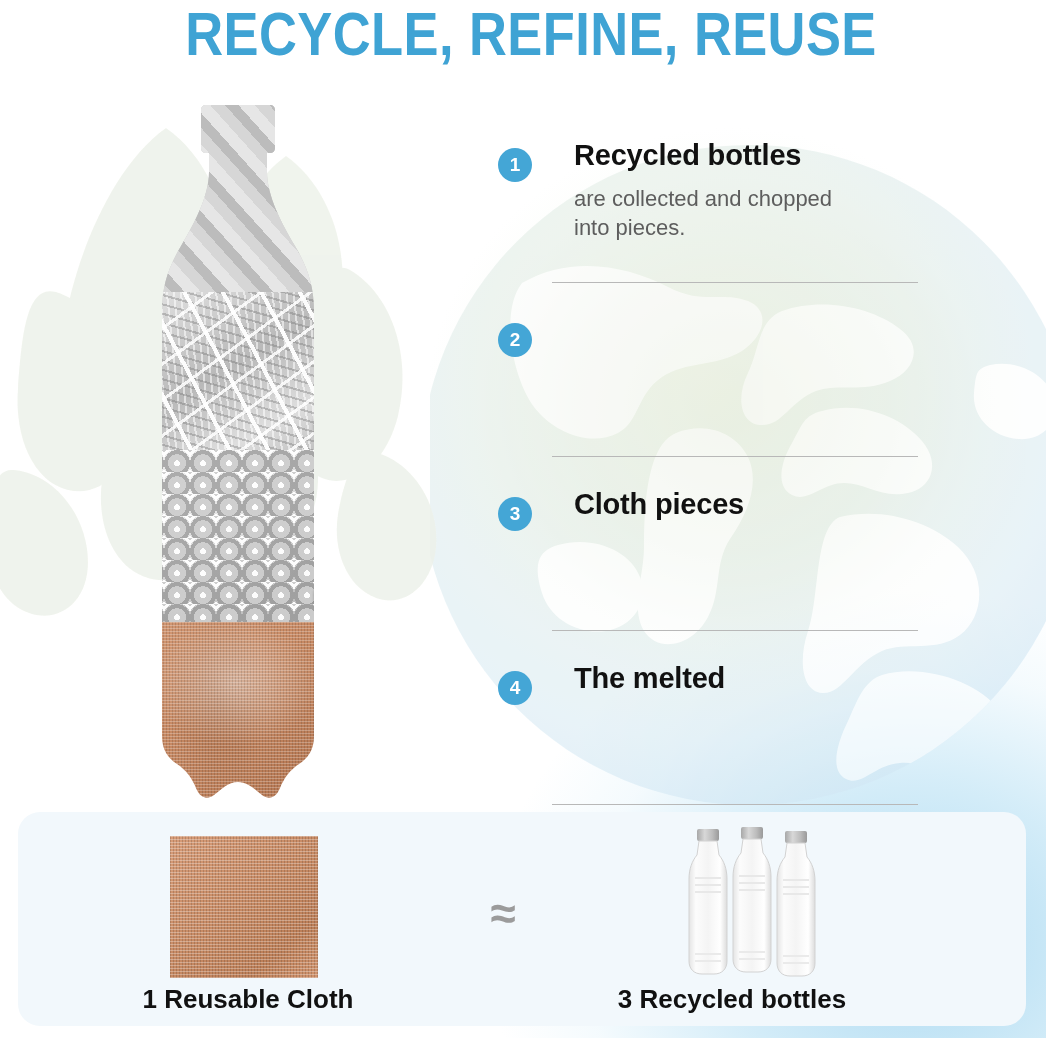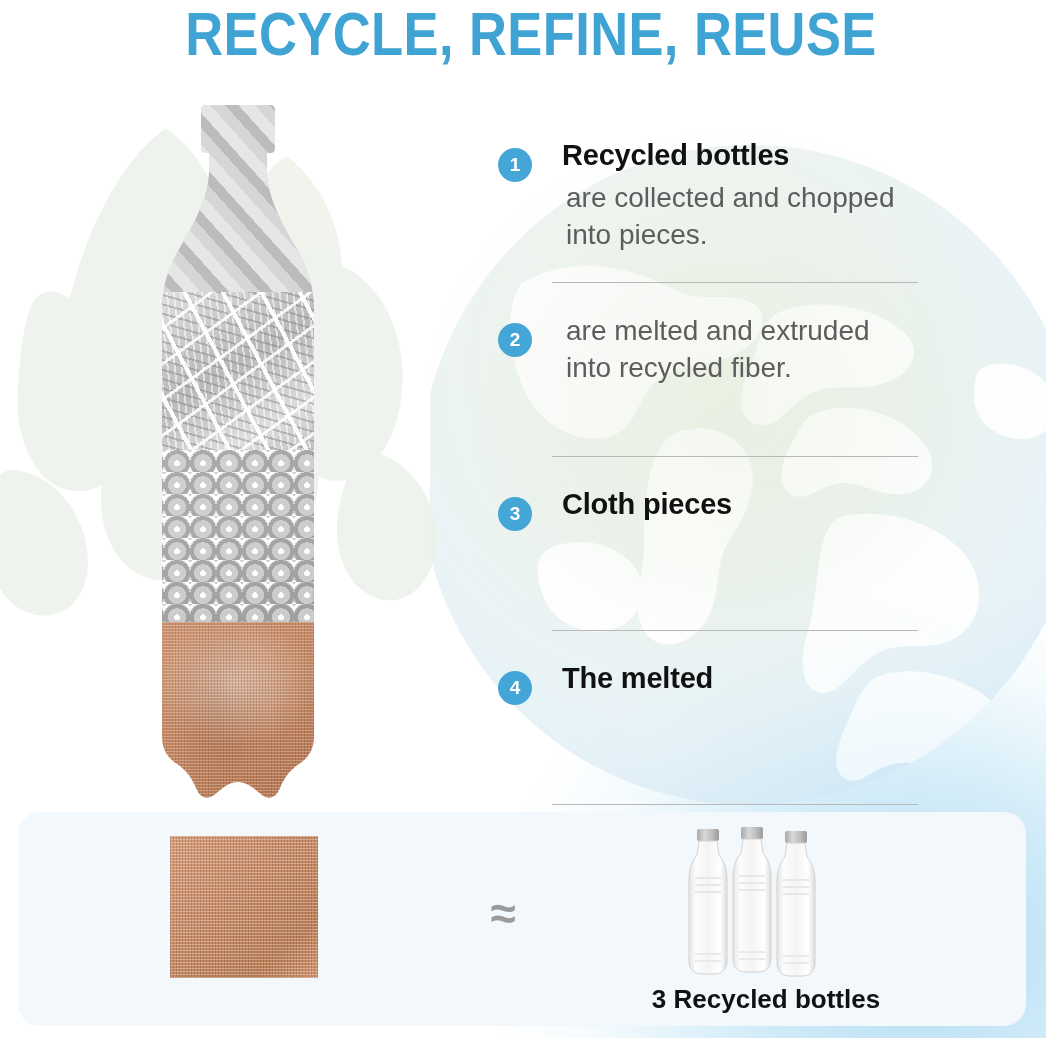--- a/index.html
+++ b/index.html
@@ -204,29 +204,29 @@
     font-weight: 700;
     line-height: 34px;
     text-align: center;
   }
   .step-title {
     font-family: "Liberation Sans", sans-serif;
     font-weight: 700;
     font-size: 29px;
     color: #111111;
     line-height: 1.18;
-    margin: 0 0 8px 0;
+    margin: 0 0 8px 12px;
     letter-spacing: -0.2px;
   }
   .step-body {
     font-family: "Liberation Sans", sans-serif;
-    font-size: 28px;
+    font-size: 22px;
     color: #5d5d5d;
     line-height: 1.32;
-    margin: 4px;
+    margin: 12px;
     white-space: pre-line;
   }
   .step-rule {
     margin-left: 54px;
     height: 1px;
     background: #b8b8b8;
     width: 366px;
   }
   .step-1 { height: 122px; }
   .step-2 { height: 122px; }
@@ -283,21 +283,21 @@
   }
   .bottles-group {
     position: absolute;
     left: 668px;
     top: 14px;
     width: 160px;
     height: 152px;
   }
   .bottles-label {
     position: absolute;
-    left: 578px;
+    left: 544px;
     top: 172px;
     width: 340px;
     text-align: center;
     font-family: "Liberation Sans", sans-serif;
     font-weight: 700;
     font-size: 26px;
     color: #111111;
   }
 </style>
 </head>
@@ -380,22 +380,20 @@
       <div class="step-badge">1</div>
       <p class="step-title">Recycled bottles</p>
       <p class="step-body">are collected and chopped
 into pieces.</p>
     </div>
     <div class="gap-1"></div>
     <div class="step-rule"></div>
 
     <div class="step step-2" style="margin-top:30px">
       <div class="step-badge">2</div>
-      <p class="step-body">are melted and extruded
-into recycled fiber.</p>
     </div>
     <div class="gap-2"></div>
     <div class="step-rule"></div>
 
     <div class="step step-3" style="margin-top:30px">
       <div class="step-badge">3</div>
       <p class="step-title">Cloth pieces</p>
     </div>
     <div class="gap-3"></div>
     <div class="step-rule"></div>
@@ -405,20 +403,21 @@
       <p class="step-title">The melted</p>
     </div>
     <div class="gap-4"></div>
     <div class="step-rule"></div>
 
   </div>
 
   <div class="compare-card">
 
     <div class="cloth-swatch"></div>
+    <div class="cloth-label">1 Reusable Cloth</div>
 
     <div class="approx">≈</div>
 
     <div class="bottles-group">
       <svg width="160" height="152" viewBox="0 0 160 152">
         <defs>
           <linearGradient id="bodyG" x1="0" y1="0" x2="1" y2="0">
             <stop offset="0%" stop-color="#e4e4e4"></stop>
             <stop offset="18%" stop-color="#fcfcfc"></stop>
             <stop offset="50%" stop-color="#f4f4f4"></stop>

